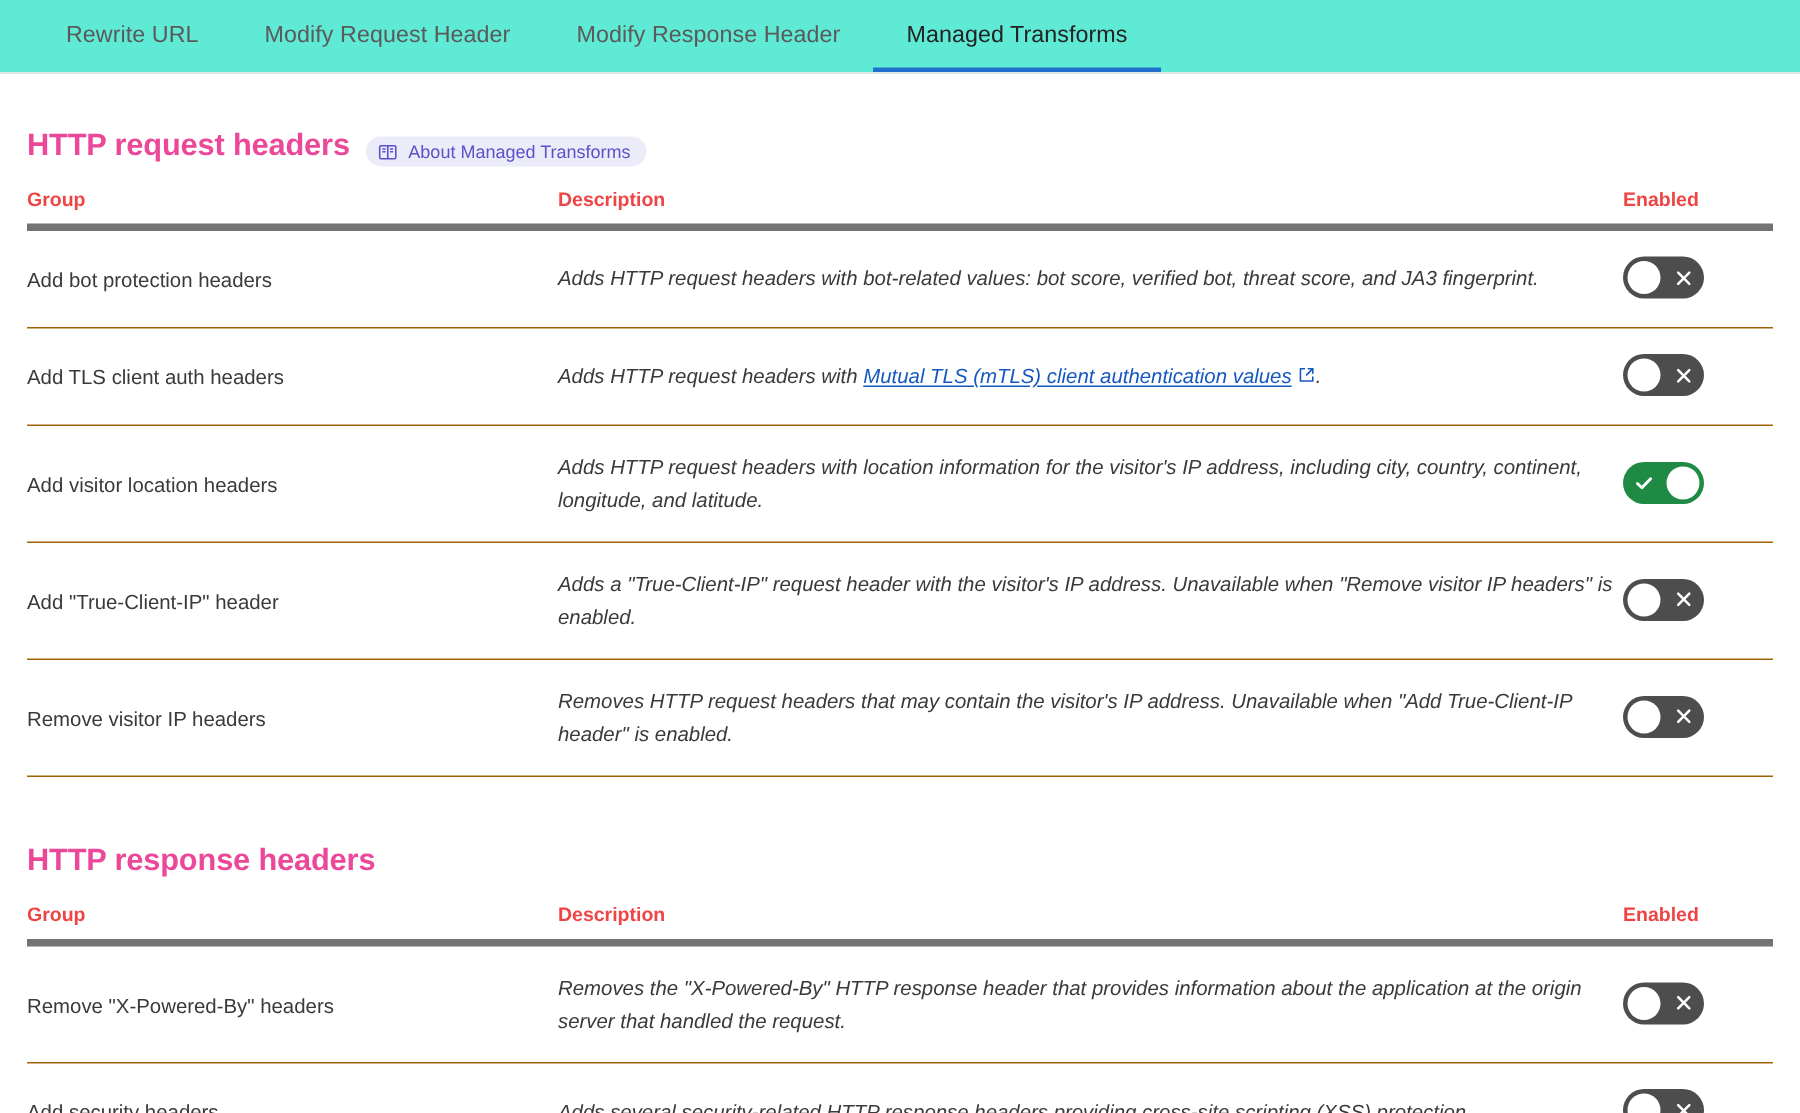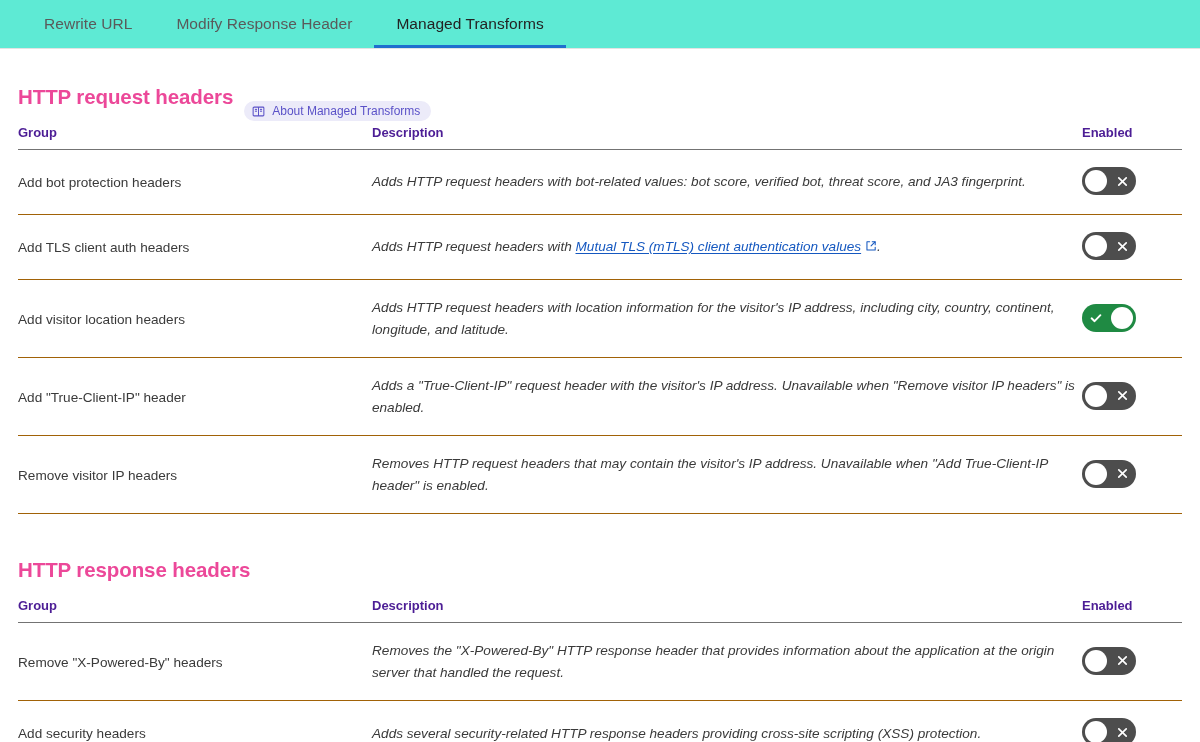--- a/index.html
+++ b/index.html
@@ -77,37 +77,37 @@
     display: inline-flex;
     align-items: center;
     gap: 7px;
     background: #ecebf9;
     color: #5b52c8;
     border-radius: 11px;
     padding: 3px 11px 3px 8px;
     font-size: 12px;
     cursor: pointer;
     position: relative;
-    top: 14px;
+    top: 4px;
   }
   .about-pill svg { display: block; }
 
   
   table.mt {
     width: 1164px;
     border-collapse: collapse;
     table-layout: fixed;
   }
   table.mt th {
     text-align: left;
     font-size: 13px;
     font-weight: 700;
-    color: #4c1d95;
+    color: #ef4444;
     padding: 0 0 9px 0;
-    border-bottom: 1px solid #737373;
+    border-bottom: 5px solid #737373;
     vertical-align: bottom;
   }
   table.mt td {
     padding: 17px 0 16px 0;
     border-bottom: 1px solid #a16207;
     vertical-align: middle;
     font-size: 13.6px;
     color: #3a3a3a;
   }
   .col-group  { width: 354px; }
@@ -174,20 +174,23 @@
   .gap-3 { height: 16px; }
   .gap-4 { height: 16px; }
 </style>
 </head>
 <body>
 
 <div class="tabbar">
   <div class="tabs">
     <div class="tab">
       <span>Rewrite URL</span>
+    </div>
+    <div class="tab">
+      <span>Modify Request Header</span>
     </div>
     <div class="tab">
       <span>Modify Response Header</span>
     </div>
     <div class="tab active">
       <span>Managed Transforms</span>
     </div>
   </div>
   <div class="tabbar-underline"></div>
 </div>

